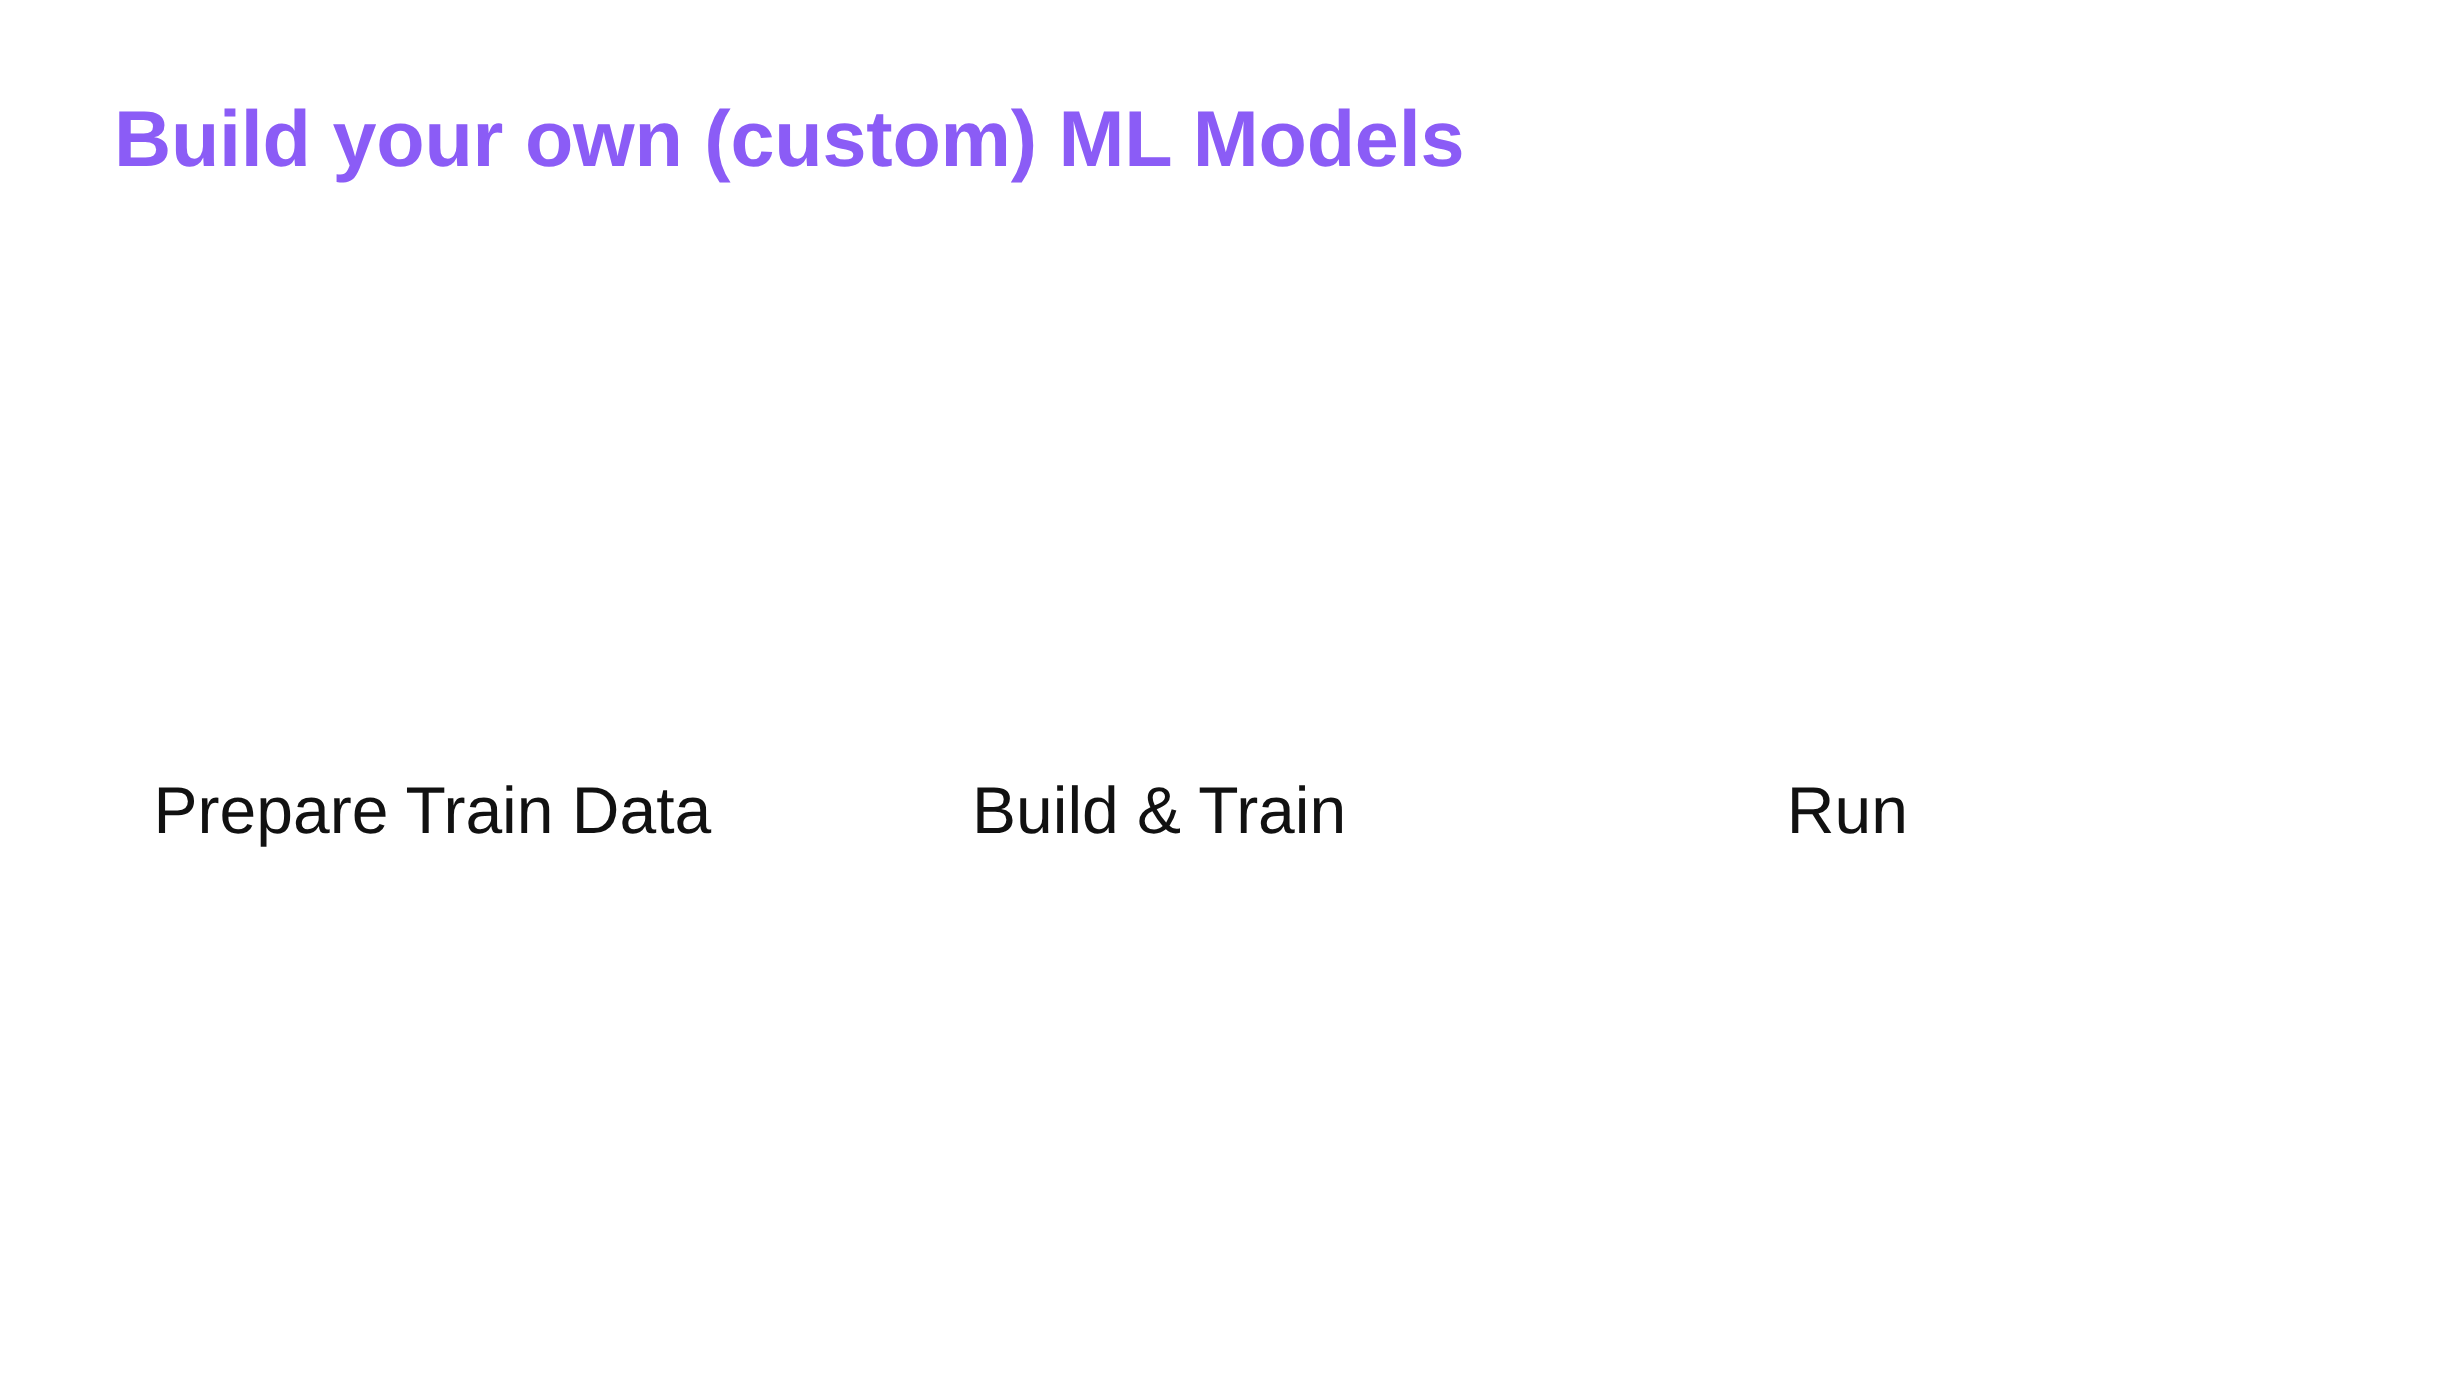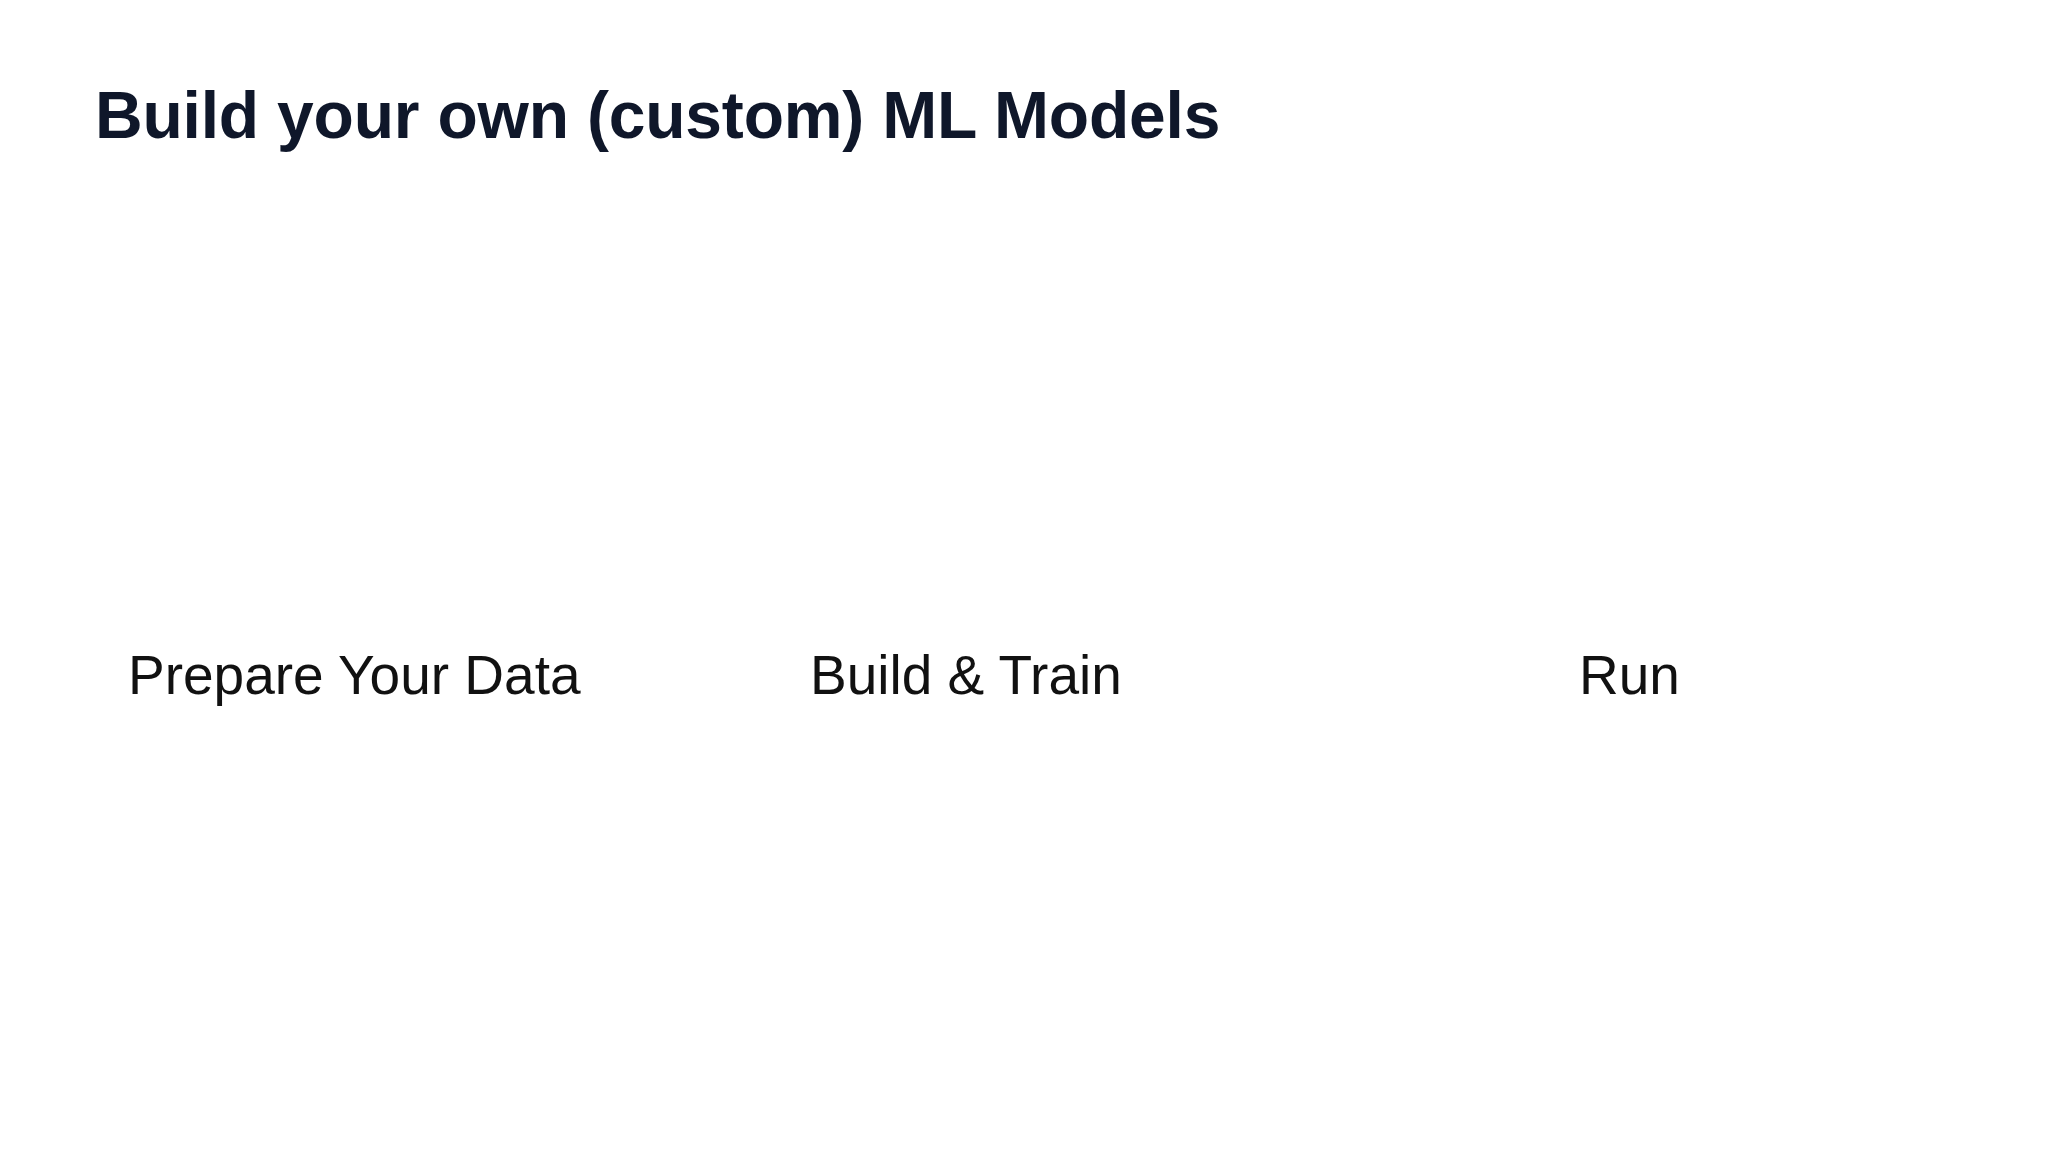--- a/index.html
+++ b/index.html
@@ -27,21 +27,21 @@
     position: absolute;
     left: 95px;
     top: 78px;
     width: 1700px;
     margin: 0;
     font-family: "Liberation Sans", sans-serif;
     font-size: 66px;
     font-weight: bold;
     line-height: 1.15;
     letter-spacing: -0.2px;
-    color: #0f172a;
+    color: #8b5cf6;
     white-space: nowrap;
   }
 
   
   #steps-row {
     position: absolute;
     left: 0;
     top: 640px;
     width: 2048px;
     height: 70px;
@@ -58,21 +58,21 @@
     font-family: "Liberation Sans", sans-serif;
     font-size: 55px;
     font-weight: normal;
     line-height: 70px;
     color: #111111;
     white-space: nowrap;
   }
 
   #step-1 { left: 128px; }
   #step-2 { left: 810px; text-align: center; }
-  #step-3 { left: 1579px; }
+  #step-3 { left: 1489px; }
 
   
   .blank-region {
     position: absolute;
     background: transparent;
   }
   #region-top    { left: 0;   top: 170px; width: 2048px; height: 440px; }
   #region-bottom { left: 0;   top: 720px; width: 2048px; height: 432px; }
 </style>
 </head>
@@ -80,21 +80,21 @@
 
 <div id="slide">
 
   <h1 id="slide-title">Build your own (custom) ML Models</h1>
 
   <div id="region-top" class="blank-region"></div>
 
   <div id="steps-row">
 
     <div id="step-1" class="step-block">
-      <span class="step-label">Prepare Your Data</span>
+      <span class="step-label">Prepare Train Data</span>
     </div>
 
     <div id="step-2" class="step-block">
       <span class="step-label">Build &amp; Train</span>
     </div>
 
     <div id="step-3" class="step-block">
       <span class="step-label">Run</span>
     </div>
 

